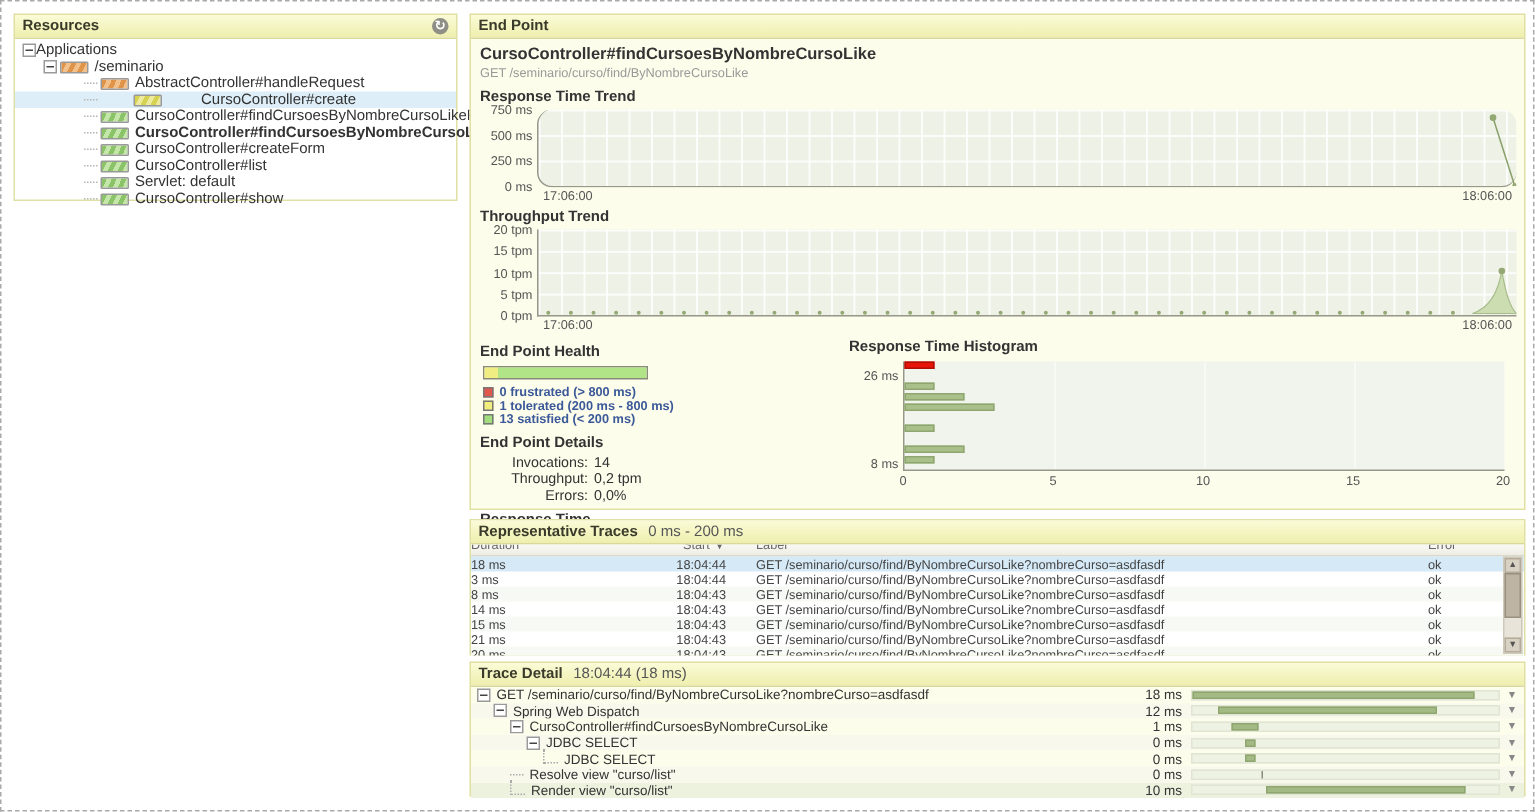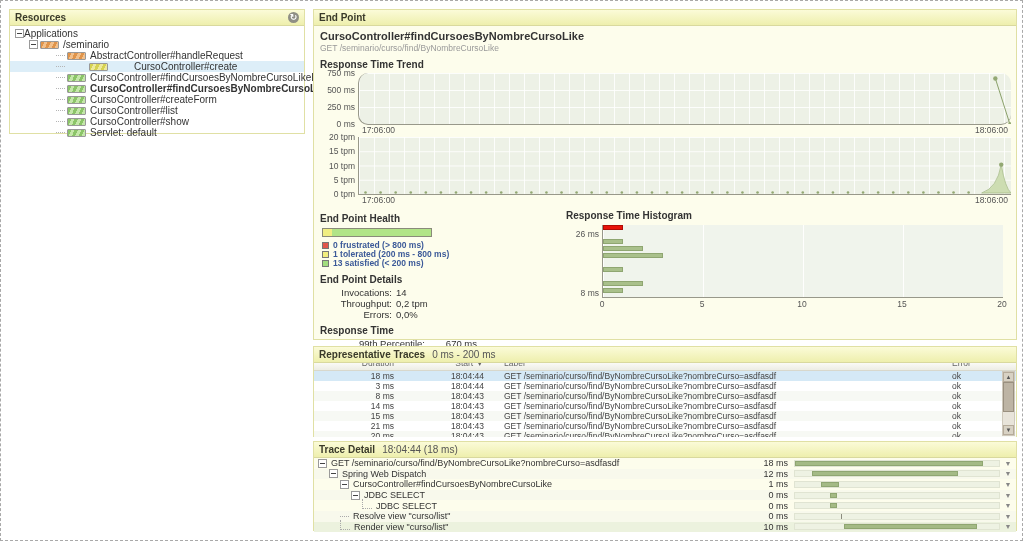--- a/index.html
+++ b/index.html
@@ -60,21 +60,21 @@
   .histo-xlabs span{position:absolute;transform:translateX(-50%);top:1px;}
   
   #traces{left:312px;top:345px;width:704px;height:91px;background:#fff;}
   .tr-body{position:relative;height:74px;overflow:hidden;}
   .tr-grid{display:grid;grid-template-columns:84px 100px 1fr 74px;align-items:center;}
   .tr-headrow{height:7px;overflow:hidden;background:linear-gradient(#fafaf6,#ededE4);border-bottom:1px solid #d8d8cc;}
   .tr-headrow .tr-grid{margin-top:-7px;color:#666;font-size:8.5px;height:13px;}
   .tr-row{height:10px;font-size:8.5px;color:#444;}
   .tr-row:nth-child(odd){background:#f7f9f4;}
   .tr-row.selected{background:#d5e9f6;}
-  .c-dur{text-align:right;padding-right:4px;}
+  .c-dur{padding-right:4px;}
   .c-start{text-align:right;padding-right:14px;}
   .c-label{padding-left:6px;white-space:nowrap;overflow:hidden;}
   .c-err{padding-left:10px;}
   .scrollbar{position:absolute;right:1px;top:8px;width:13px;height:65px;background:#e8e4da;border:1px solid #cfc9bc;box-sizing:border-box;}
   .sb-btn{height:10px;background:#d8d2c4;border:1px solid #b5ab9a;box-sizing:border-box;font-size:6px;line-height:8px;text-align:center;color:#555;}
   .sb-up{position:absolute;top:0;left:0;right:0;}
   .sb-dn{position:absolute;bottom:0;left:0;right:0;}
   .sb-thumb{position:absolute;top:10px;left:0;right:0;height:30px;background:#bdb4a4;border:1px solid #9a9080;box-sizing:border-box;}
   
   #tracedetail{left:312px;top:440px;width:704px;height:90px;}
@@ -137,26 +137,26 @@
           <span class="tlabel">CursoController#createForm</span>
         </div>
         <div class="tree-row" style="padding-left: 46px;">
           <span class="dotline"></span>
           <span class="ibar green"></span>
           <span class="tlabel">CursoController#list</span>
         </div>
         <div class="tree-row" style="padding-left: 46px;">
           <span class="dotline"></span>
           <span class="ibar green"></span>
+          <span class="tlabel">Servlet: default</span>
+        </div>
+        <div class="tree-row" style="padding-left: 46px;">
+          <span class="dotline"></span>
+          <span class="ibar green"></span>
           <span class="tlabel">CursoController#show</span>
-        </div>
-        <div class="tree-row" style="padding-left: 46px;">
-          <span class="dotline"></span>
-          <span class="ibar green"></span>
-          <span class="tlabel">Servlet: default</span>
         </div>
       </div>
   </div>
 
   <div class="panel" id="endpoint">
     <div class="phead">
       <span>End Point</span>
     </div>
     <div class="ep-name">CursoController#findCursoesByNombreCursoLike</div>
     <div class="ep-req">GET /seminario/curso/find/ByNombreCursoLike</div>
@@ -173,20 +173,21 @@
             <circle cx="636.352" cy="5.439999999999998" r="2.2" fill="#93a873"></circle>
             <circle cx="650.696" cy="50.456" r="1.4" fill="#93a873"></circle>
           </svg>
         </div>
         <div class="xlabs">
           <span class="xlab-l">17:06:00</span>
           <span class="xlab-r">18:06:00</span>
         </div>
       </div>
 
+    <div class="sec-title">Throughput Trend</div>
     <div class="trend" id="tpt">
         <div class="plot" style="width: 652px; height: 57px; background-size: 15px 14.25px;">
           <span class="ylab" style="top: 0px;">20 tpm</span>
           <span class="ylab" style="top: 14.25px;">15 tpm</span>
           <span class="ylab" style="top: 28.5px;">10 tpm</span>
           <span class="ylab" style="top: 42.75px;">5 tpm</span>
           <span class="ylab" style="top: 57px;">0 tpm</span>
           <svg width="652" height="57">
             <circle cx="6.5200000000000005" cy="55.5" r="1.3" fill="#93a873"></circle>
             <circle cx="21.5975" cy="55.5" r="1.3" fill="#93a873"></circle>

